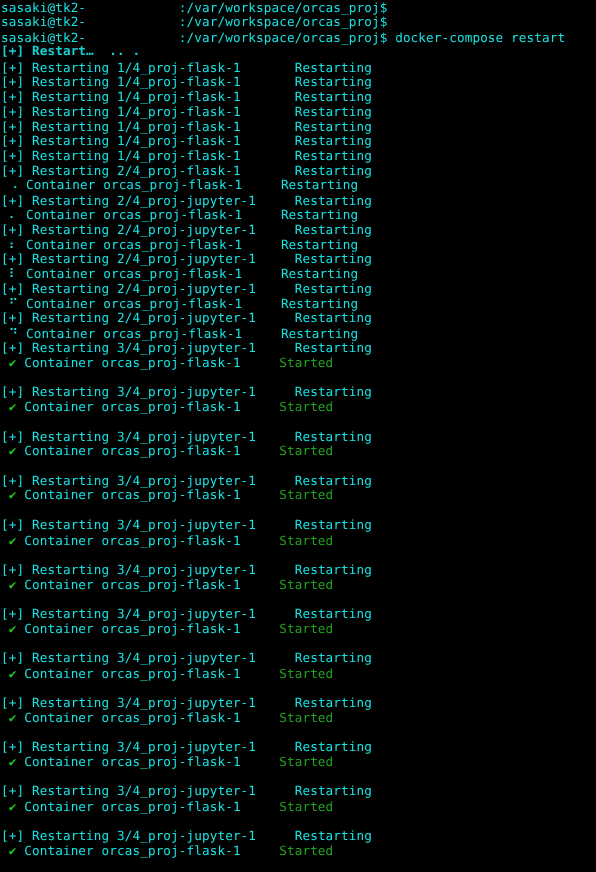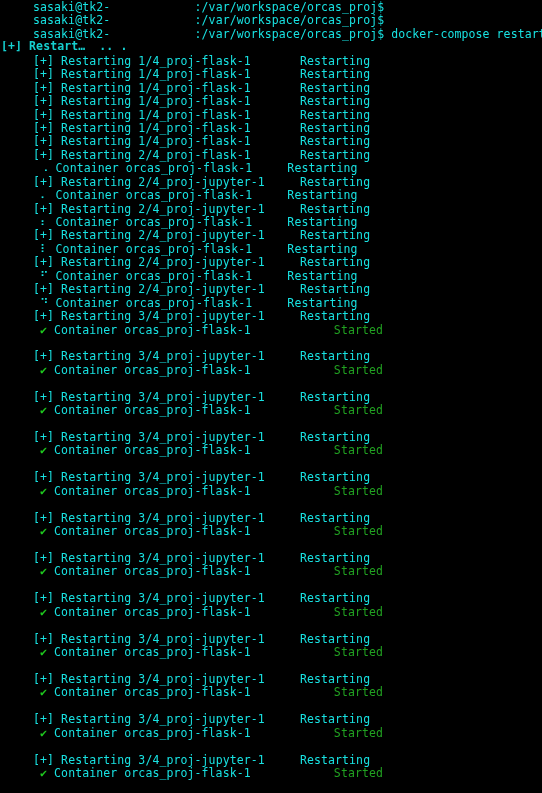--- a/index.html
+++ b/index.html
@@ -25,25 +25,24 @@
     letter-spacing: 0.1px;
     padding: 1px 0 0 1px;
     box-sizing: border-box;
     overflow: hidden;
     white-space: pre;
   }
   .line {
     height: 13.45px;
     white-space: pre;
     overflow: hidden;
-    padding-left: 32px;
   }
   .cyan   { color: #18e2e2; }
   .green  { color: #1ec81e; }
-  .sgreen { color: #21a121; margin-left: 48px; }
+  .sgreen { color: #21a121; }
   .spin   { color: #18e2e2; }
   .pad { display: inline-block; }
   
   .clipped {
     height: 13.45px;
     overflow: hidden;
     position: relative;
   }
   .clipped .inner {
     position: relative;

